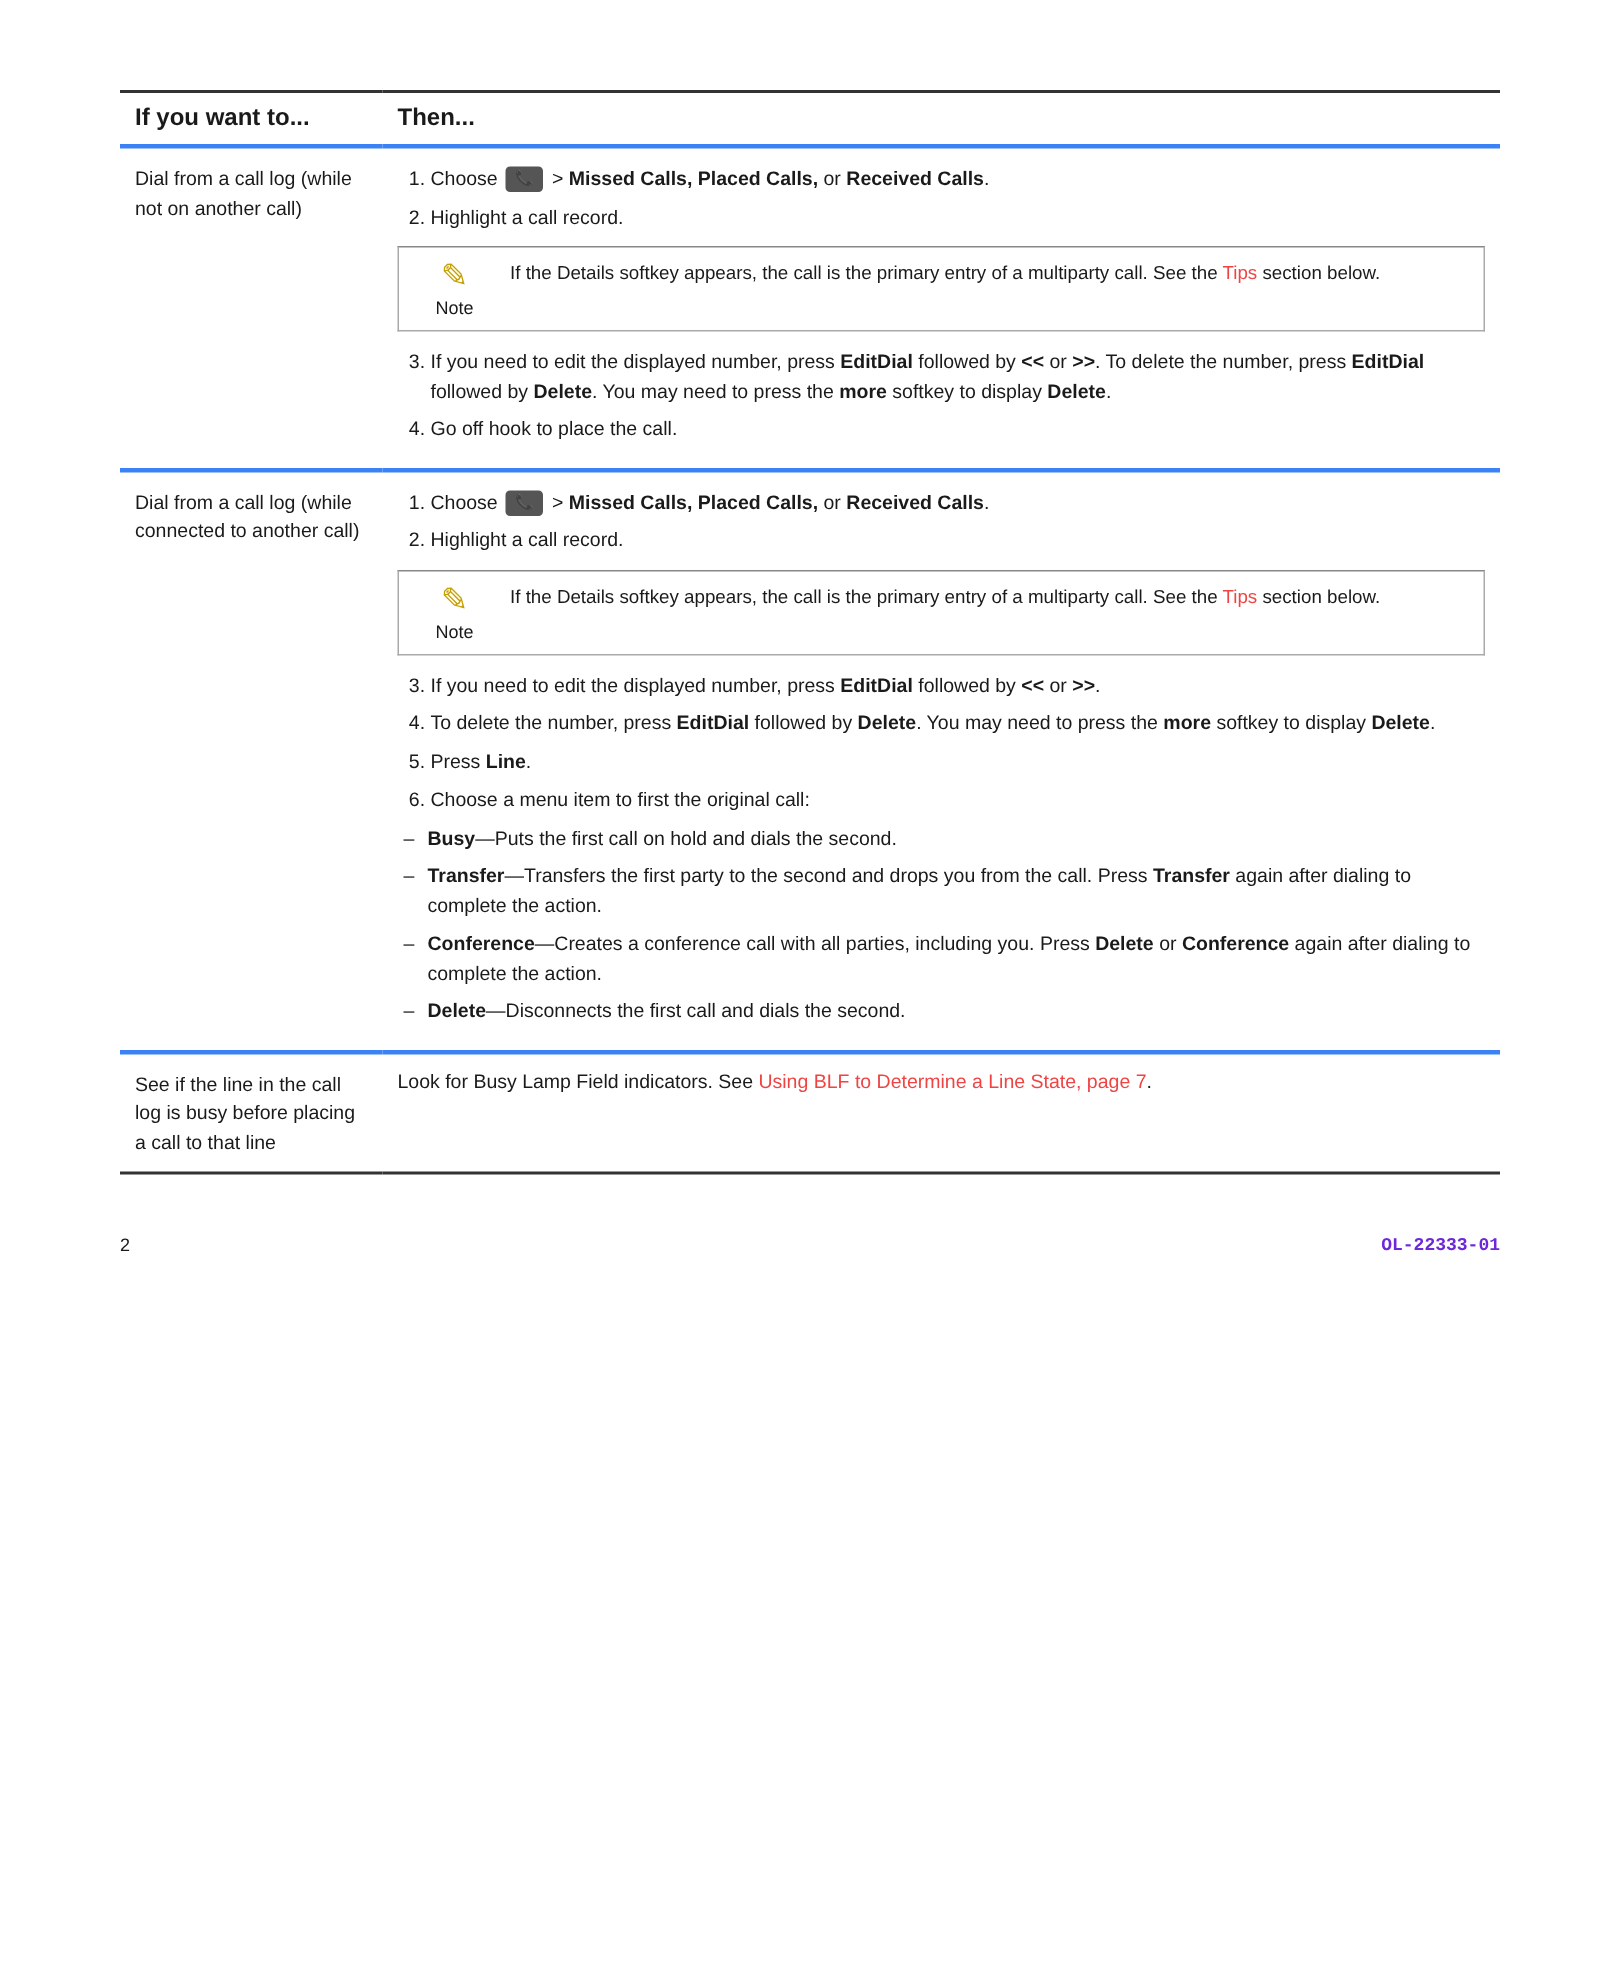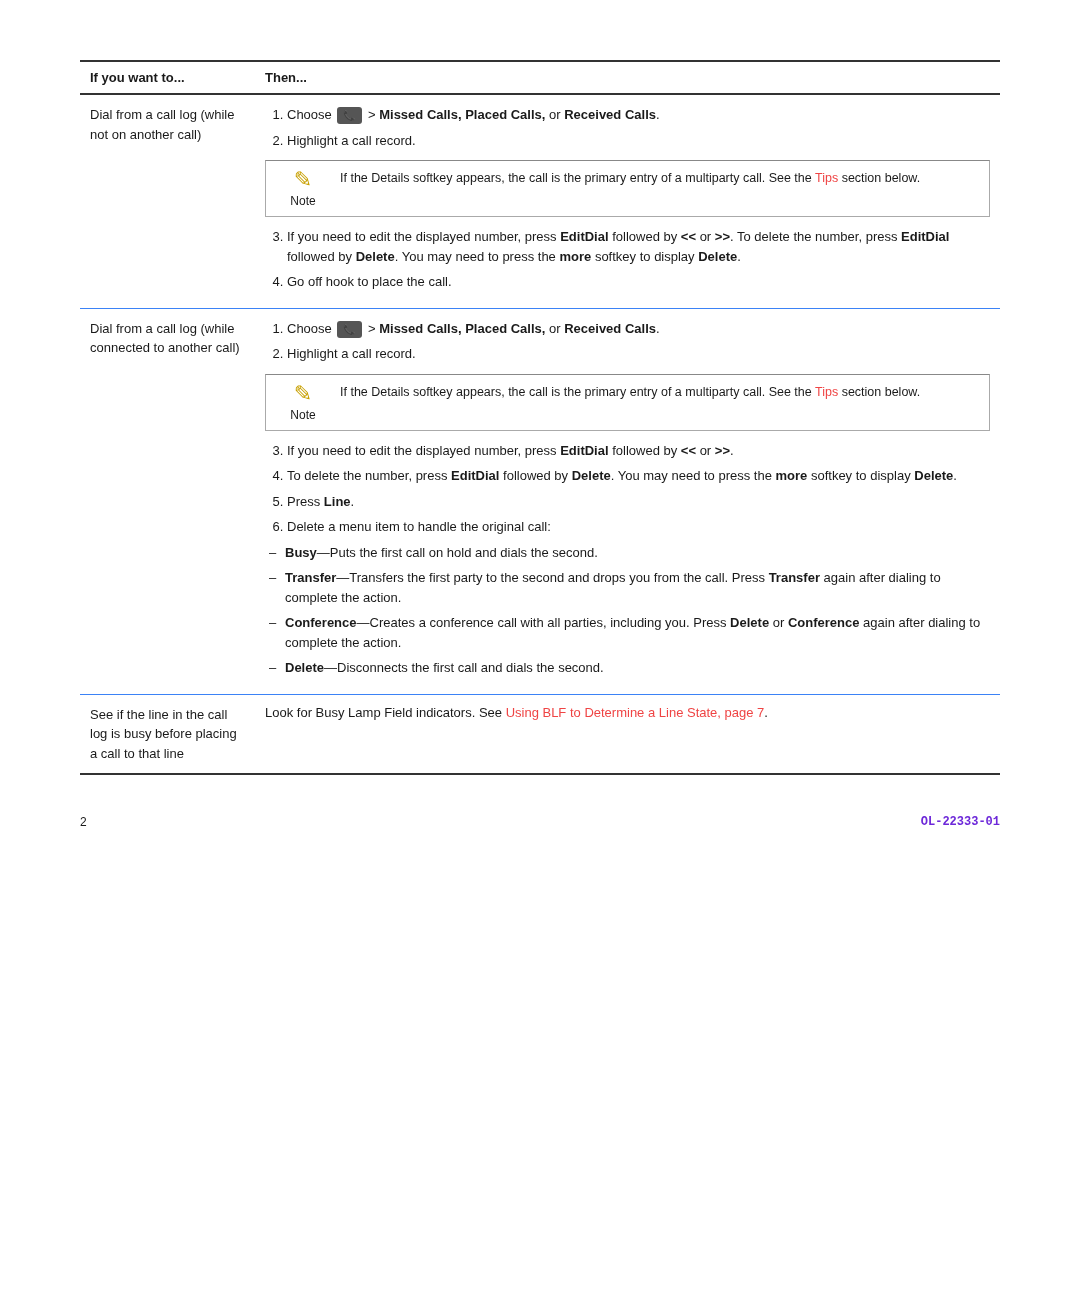--- a/index.html
+++ b/index.html
@@ -16,33 +16,33 @@
     .main-table {
       width: 100%;
       border-collapse: collapse;
       border-top: 2px solid #333;
       border-bottom: 2px solid #333;
     }
 
     .main-table th {
       text-align: left;
       font-weight: bold;
-      font-size: 13px;
+      font-size: 16px;
       padding: 8px 10px 8px 10px;
       border-bottom: 2px solid #333;
       vertical-align: top;
     }
 
     .col-left { width: 175px; }
     .col-right { width: auto; }
 
     .main-table td {
       vertical-align: top;
       padding: 10px 10px 10px 10px;
-      border-top: 1px solid #3b82f6;
+      border-top: 3px solid #3b82f6;
     }
 
     .left-cell {
       font-size: 13px;
       line-height: 1.5;
       padding-right: 15px;
     }
 
     .right-cell {
       padding-left: 5px;
@@ -210,21 +210,21 @@
           </div>
         </div>
         <ol start="3">
           <li>
             If you need to edit the displayed number, press <strong>EditDial</strong> followed by <strong>&lt;&lt;</strong> or <strong>&gt;&gt;</strong>.
           </li>
           <li>
             To delete the number, press <strong>EditDial</strong> followed by <strong>Delete</strong>. You may need to press the <strong>more</strong> softkey to display <strong>Delete</strong>.
           </li>
           <li>Press <strong>Line</strong>.</li>
-          <li>Delete a menu item to handle the original call:</li>
+          <li>Choose a menu item to first the original call:</li>
         </ol>
         <ul class="bullet-list">
           <li><strong>Busy</strong>—Puts the first call on hold and dials the second.</li>
           <li><strong>Transfer</strong>—Transfers the first party to the second and drops you from the call. Press <strong>Transfer</strong> again after dialing to complete the action.</li>
           <li><strong>Conference</strong>—Creates a conference call with all parties, including you. Press <strong>Delete</strong> or <strong>Conference</strong> again after dialing to complete the action.</li>
           <li><strong>Delete</strong>—Disconnects the first call and dials the second.</li>
         </ul>
       </td>
     </tr>
 

